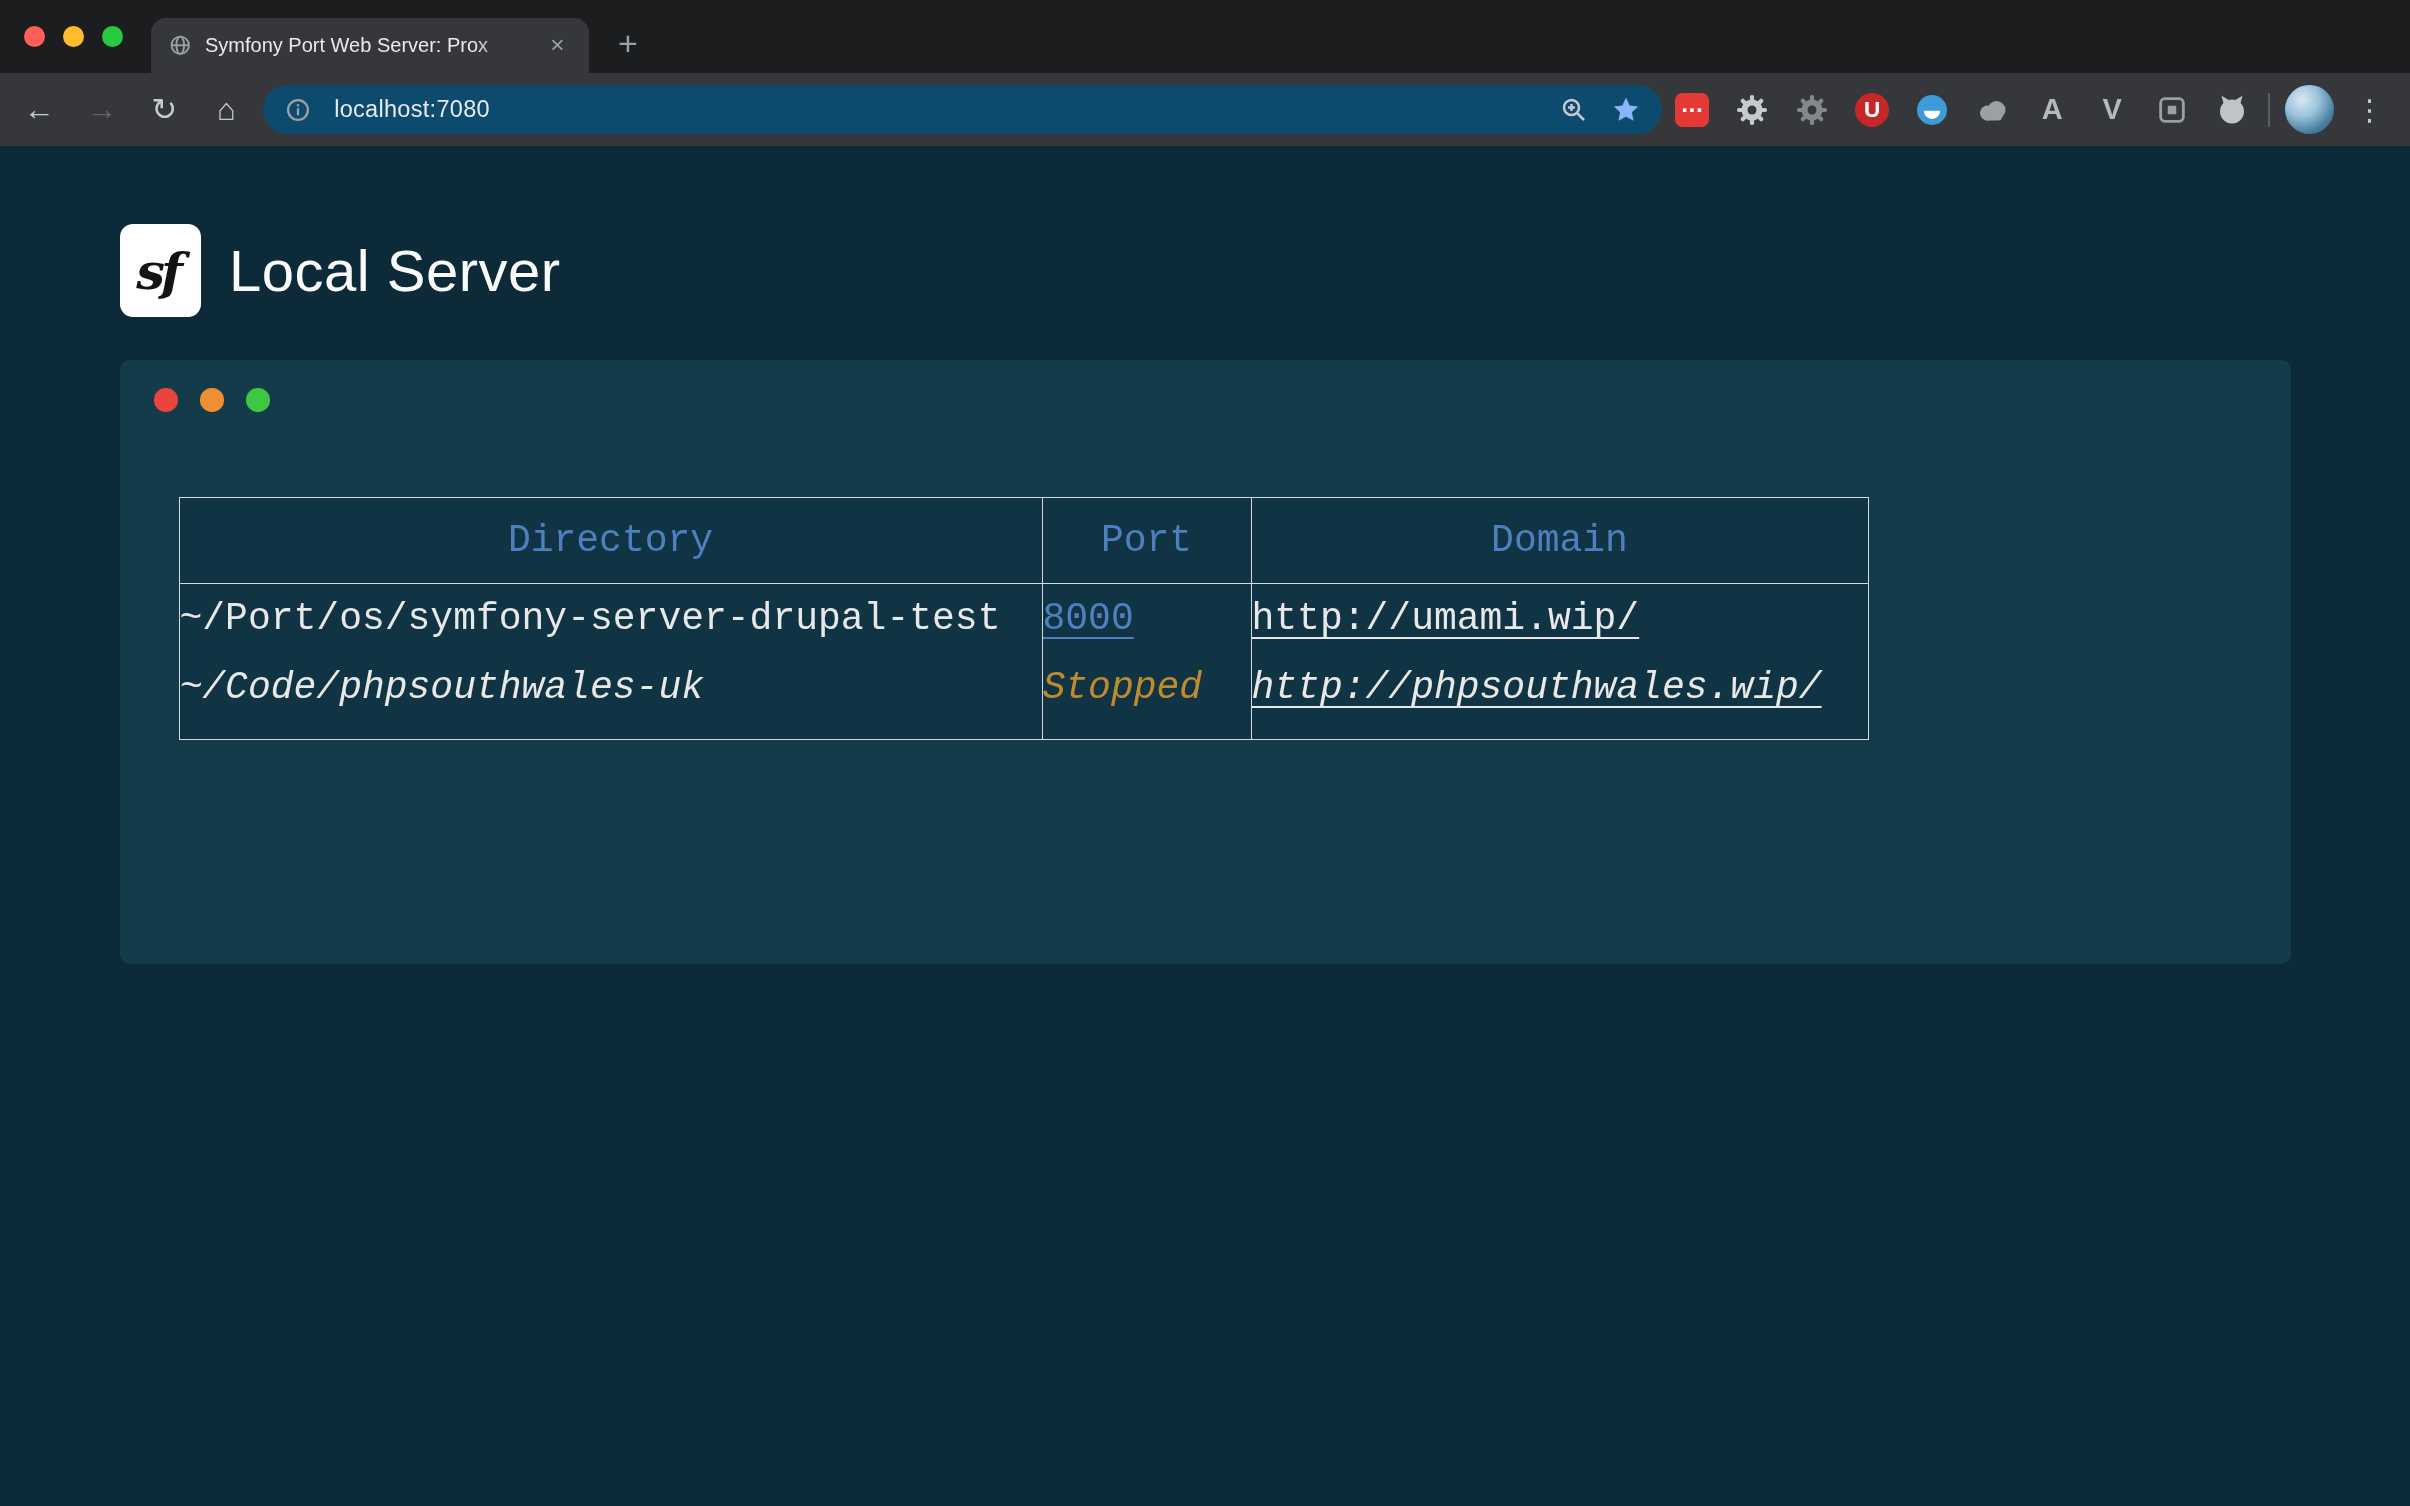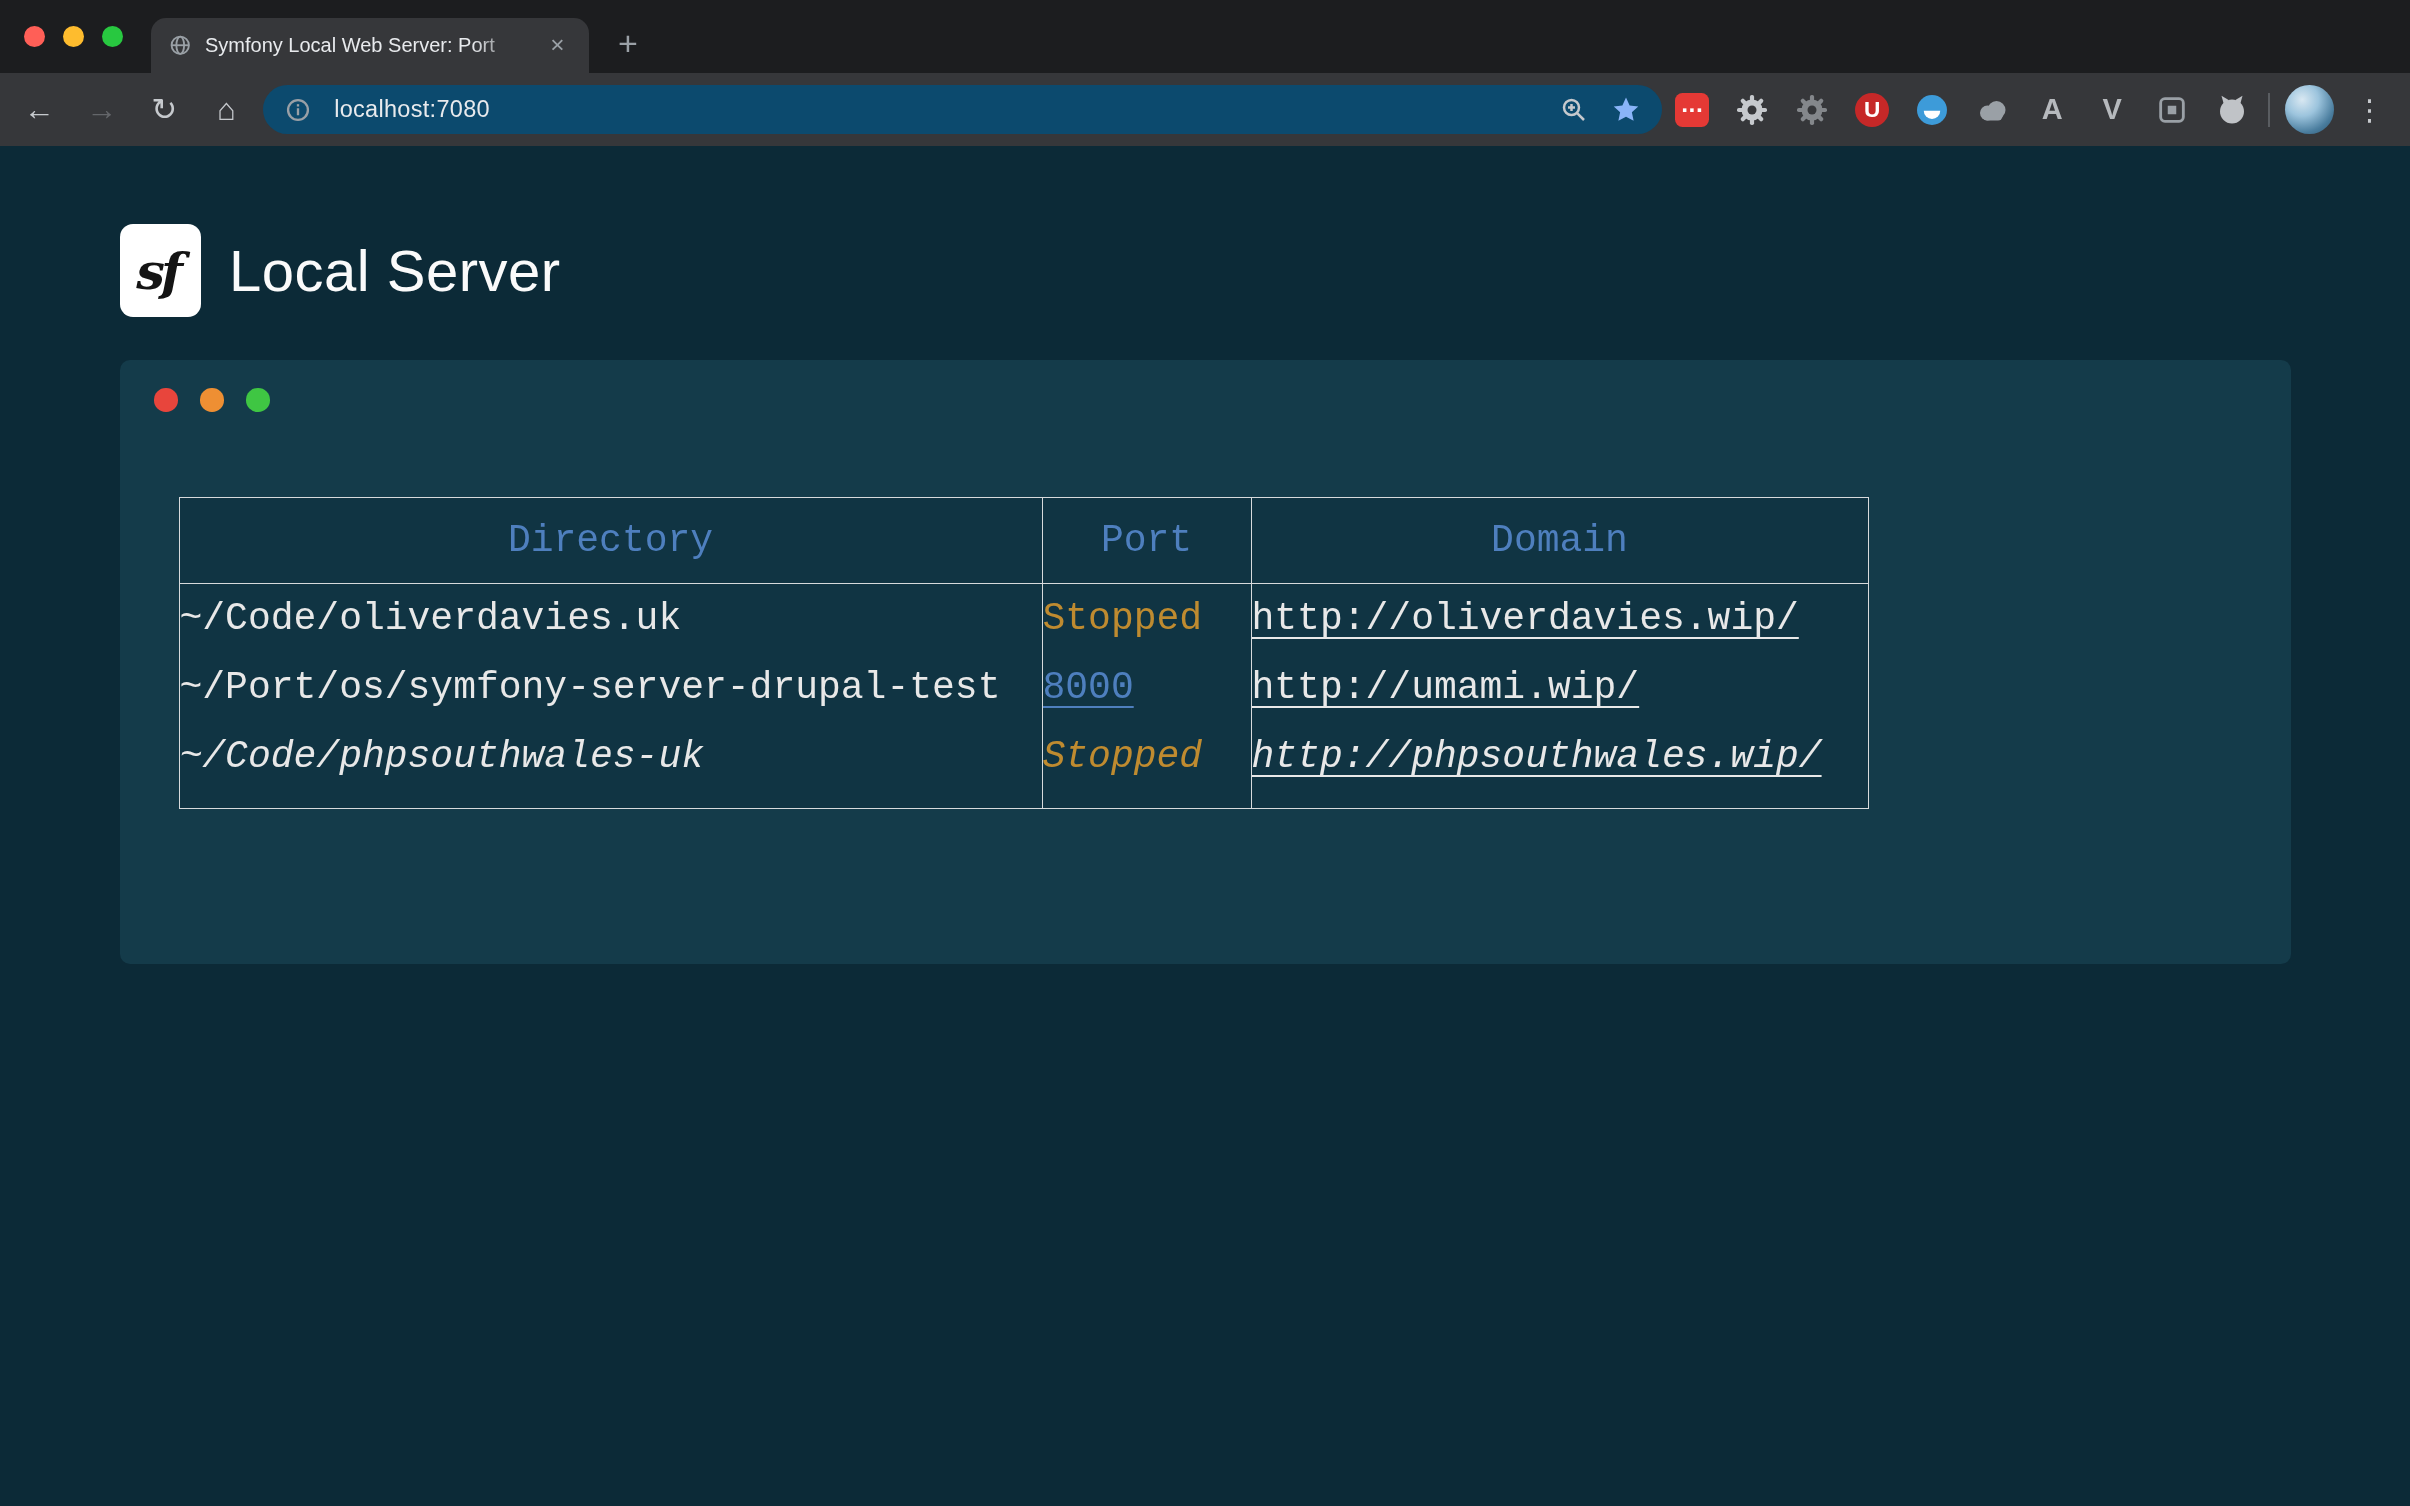--- a/index.html
+++ b/index.html
@@ -156,21 +156,21 @@
     </div>
 
     <div class="tab">
       <span class="favicon">
         <svg width="24.5" height="24.5" viewBox="0 0 24 24" fill="none" stroke="#9aa0a6" stroke-width="1.8">
           <circle cx="12" cy="12" r="8.5"></circle>
           <ellipse cx="12" cy="12" rx="3.8" ry="8.5"></ellipse>
           <line x1="3.5" y1="12" x2="20.5" y2="12"></line>
         </svg>
       </span>
-      <span class="tab-title">Symfony Local Web Server: Port</span>
+      <span class="tab-title">Symfony Port Web Server: Prox</span>
       <span class="tab-close">×</span>
     </div>
 
     <button class="new-tab">+</button>
   </div>
 
   <div class="toolbar">
     <button class="nav-btn">←</button>
     <button class="nav-btn disabled">→</button>
     <button class="nav-btn">↻</button>
@@ -292,29 +292,20 @@
           <col class="c-domain">
       </colgroup>
       <thead>
         <tr>
           <th class="v">Directory</th>
           <th class="v">Port</th>
           <th>Domain</th>
         </tr>
       </thead>
       <tbody>
-        <tr>
-          <td class="dir v">~/Code/oliverdavies.uk</td>
-          <td class="port v">
-            <span class="stopped">Stopped</span>
-          </td>
-          <td class="domain">
-            <a class="domain-link">http://oliverdavies.wip/</a>
-          </td>
-        </tr>
         <tr>
           <td class="dir v">~/Port/os/symfony-server-drupal-test</td>
           <td class="port v">
             <a class="port-link">8000</a>
           </td>
           <td class="domain">
             <a class="domain-link">http://umami.wip/</a>
           </td>
         </tr>
         <tr>

